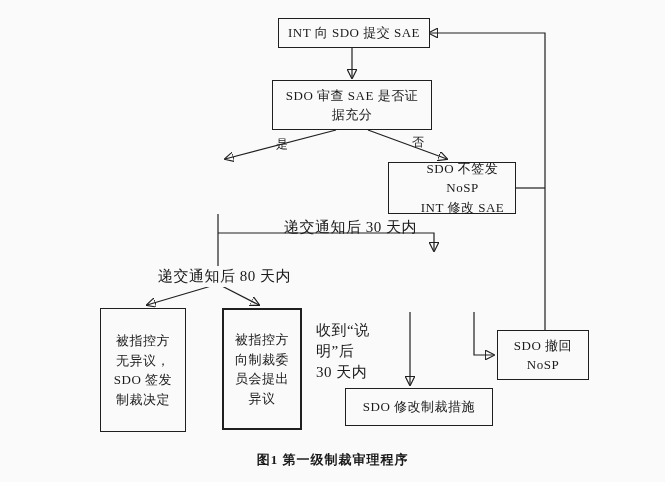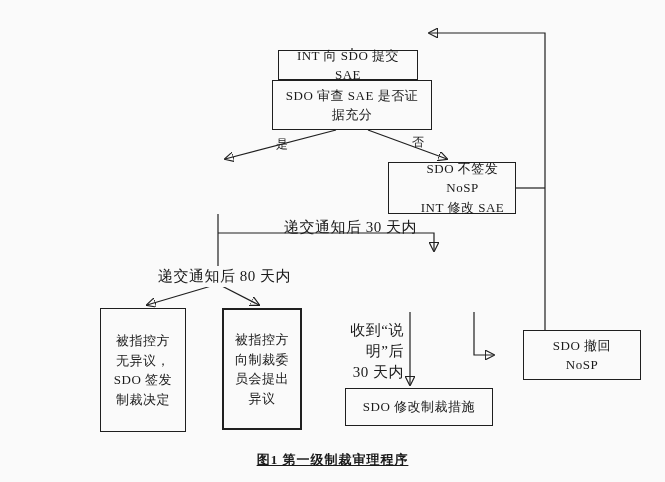--- a/index.html
+++ b/index.html
@@ -37,21 +37,20 @@
     white-space:pre-line;
   }
   .edge-label.bg{background:#fafafa;padding:0 2px;}
   .caption{
     position:absolute;
     left:0;right:0;top:451px;
     text-align:center;
     font-weight:bold;
     font-size:13px;
     letter-spacing:1px;
-    text-decoration:underline;
   }
 </style>
 </head>
 <body>
 
 <div id="stage">
 
   <svg id="connectors" viewBox="0 0 665 482" xmlns="http://www.w3.org/2000/svg">
     <defs>
       <marker id="arr" viewBox="0 0 10 10" refX="9" refY="5" markerWidth="8" markerHeight="8" orient="auto">
@@ -64,21 +63,21 @@
     <path d="M218 214 V284"></path>
     <path d="M218 284 L147 305" marker-end="url(#arr)"></path>
     <path d="M218 284 L259 305" marker-end="url(#arr)"></path>
     <path d="M218 233 H434 V251" marker-end="url(#arr)"></path>
     <path d="M410 312 V385" marker-end="url(#arr)"></path>
     <path d="M474 312 V355 H494" marker-end="url(#arr)"></path>
     <path d="M516 188 H545"></path>
     <path d="M545 330 V33 H429" marker-end="url(#arr)"></path>
   </svg>
 
-  <div class="node" style="left:278px;top:18px;width:140px;height:30px;margin-top:32px;">
+  <div class="node" style="left:278px;top:18px;width:152px;height:30px;">
     <span class="node-text">INT 向 SDO 提交 SAE</span>
   </div>
 
   <div class="node" style="left:272px;top:80px;width:160px;height:50px;">
     <span class="node-text">SDO 审查 SAE 是否证
 据充分</span>
   </div>
 
 
   <div class="node" style="left:388px;top:162px;width:128px;height:52px;padding-left:21px;">
@@ -98,31 +97,31 @@
     <span class="node-text">被指控方
 向制裁委
 员会提出
 异议</span>
   </div>
 
   <div class="node" style="left:345px;top:388px;width:148px;height:38px;">
     <span class="node-text">SDO 修改制裁措施</span>
   </div>
 
-  <div class="node" style="left:523px;top:330px;width:118px;height:50px;">
+  <div class="node" style="left:497px;top:330px;width:92px;height:50px;">
     <span class="node-text">SDO 撤回
 NoSP</span>
   </div>
 
   <div class="edge-label" style="left:276px;top:136px;font-size:12px;">是</div>
 
   <div class="edge-label" style="left:412px;top:134px;font-size:12px;">否</div>
 
   <div class="edge-label" style="left:284px;top:217px;">递交通知后 30 天内</div>
 
   <div class="edge-label bg" style="left:156px;top:266px;">递交通知后 80 天内</div>
 
-  <div class="edge-label" style="left:316px;top:320px;width:88px;text-align:right;">收到“说明”后
+  <div class="edge-label" style="left:316px;top:320px;width:88px;text-align:left;">收到“说明”后
 30 天内</div>
 
   <div class="caption">图1  第一级制裁审理程序</div>
 
 </div>
 
 </body></html>

